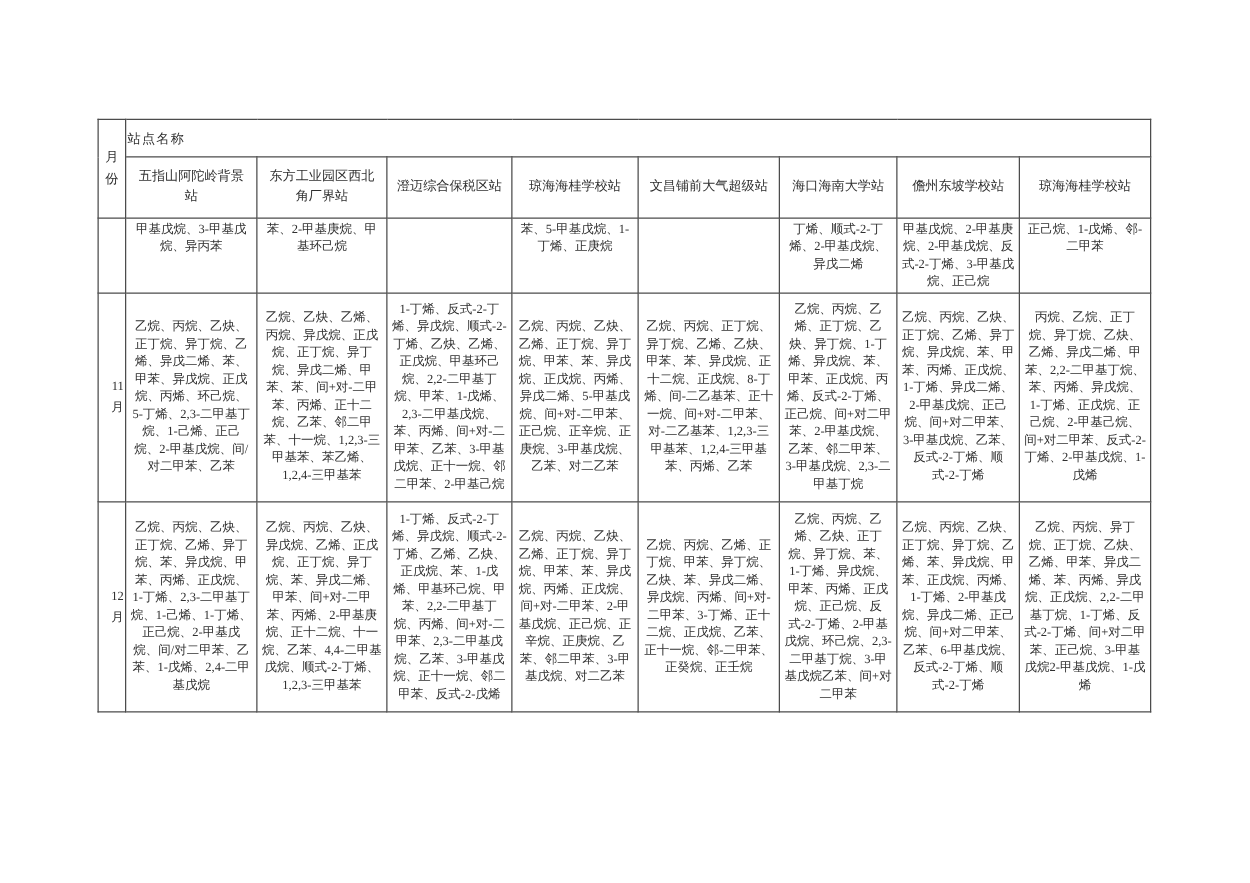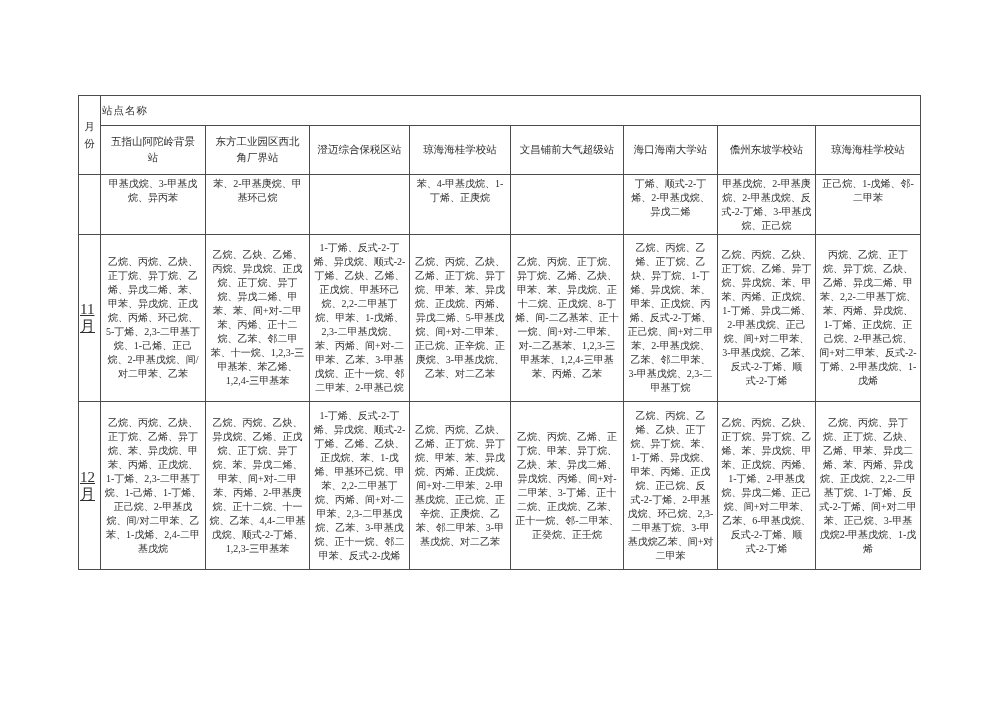--- a/index.html
+++ b/index.html
@@ -3,21 +3,21 @@
 <meta charset="utf-8">
 <style>
   html,body{margin:0;padding:0;background:#ffffff;}
   body{width:1000px;height:706px;font-family:"Liberation Serif","DejaVu Serif",serif;color:#2f2f2f;}
   .page{position:relative;width:1000px;height:706px;background:#ffffff;overflow:hidden;}
   table.voc{position:absolute;left:78px;top:95px;width:842px;border-collapse:collapse;table-layout:fixed;}
   table.voc th,table.voc td{border:1px solid #4c4c4c;font-weight:normal;overflow:hidden;}
   th.title-cell{height:27px;font-size:10.5px;text-align:left;letter-spacing:1px;}
   th.station-cell{height:48px;font-size:10.5px;line-height:16px;text-align:center;padding:0 7px;}
   th.month-head{white-space:pre-line;font-size:10.5px;line-height:17px;text-align:center;vertical-align:middle;}
-  td.month-cell{white-space:pre-line;font-size:15px;line-height:17px;text-align:left;vertical-align:middle;text-decoration:underline;}
+  td.month-cell{white-space:pre-line;font-size:10px;line-height:17px;text-align:right;vertical-align:middle;}
   td.chem{font-size:10px;line-height:14px;text-align:center;vertical-align:middle;padding:1px 3px;}
   tr.row-first td.chem{vertical-align:top;padding-top:2px;}
   tr.row-first{height:47px;}
   tr.row-nov{height:167px;}
   tr.row-dec{height:168px;}
   .pagenum{position:absolute;left:0;right:0;top:631px;text-align:center;font-size:11px;color:#2f2f2f;}
 </style>
 </head>
 <body>
 
@@ -51,21 +51,21 @@
         <th class="station-cell">儋州东坡学校站</th>
         <th class="station-cell">琼海海桂学校站</th>
       </tr>
     </thead>
     <tbody>
       <tr class="row-first">
         <td class="month-cell"></td>
         <td class="chem">甲基戊烷、3-甲基戊烷、异丙苯</td>
         <td class="chem">苯、2-甲基庚烷、甲基环己烷</td>
         <td class="chem"></td>
-        <td class="chem">苯、4-甲基戊烷、1-丁烯、正庚烷</td>
+        <td class="chem">苯、5-甲基戊烷、1-丁烯、正庚烷</td>
         <td class="chem"></td>
         <td class="chem">丁烯、顺式-2-丁烯、2-甲基戊烷、异戊二烯</td>
         <td class="chem">甲基戊烷、2-甲基庚烷、2-甲基戊烷、反式-2-丁烯、3-甲基戊烷、正己烷</td>
         <td class="chem">正己烷、1-戊烯、邻-二甲苯</td>
       </tr>
       <tr class="row-nov">
         <td class="month-cell">11
 月</td>
         <td class="chem">乙烷、丙烷、乙炔、正丁烷、异丁烷、乙烯、异戊二烯、苯、甲苯、异戊烷、正戊烷、丙烯、环己烷、5-丁烯、2,3-二甲基丁烷、1-己烯、正己烷、2-甲基戊烷、间/对二甲苯、乙苯</td>
         <td class="chem">乙烷、乙炔、乙烯、丙烷、异戊烷、正戊烷、正丁烷、异丁烷、异戊二烯、甲苯、苯、间+对-二甲苯、丙烯、正十二烷、乙苯、邻二甲苯、十一烷、1,2,3-三甲基苯、苯乙烯、1,2,4-三甲基苯</td>

